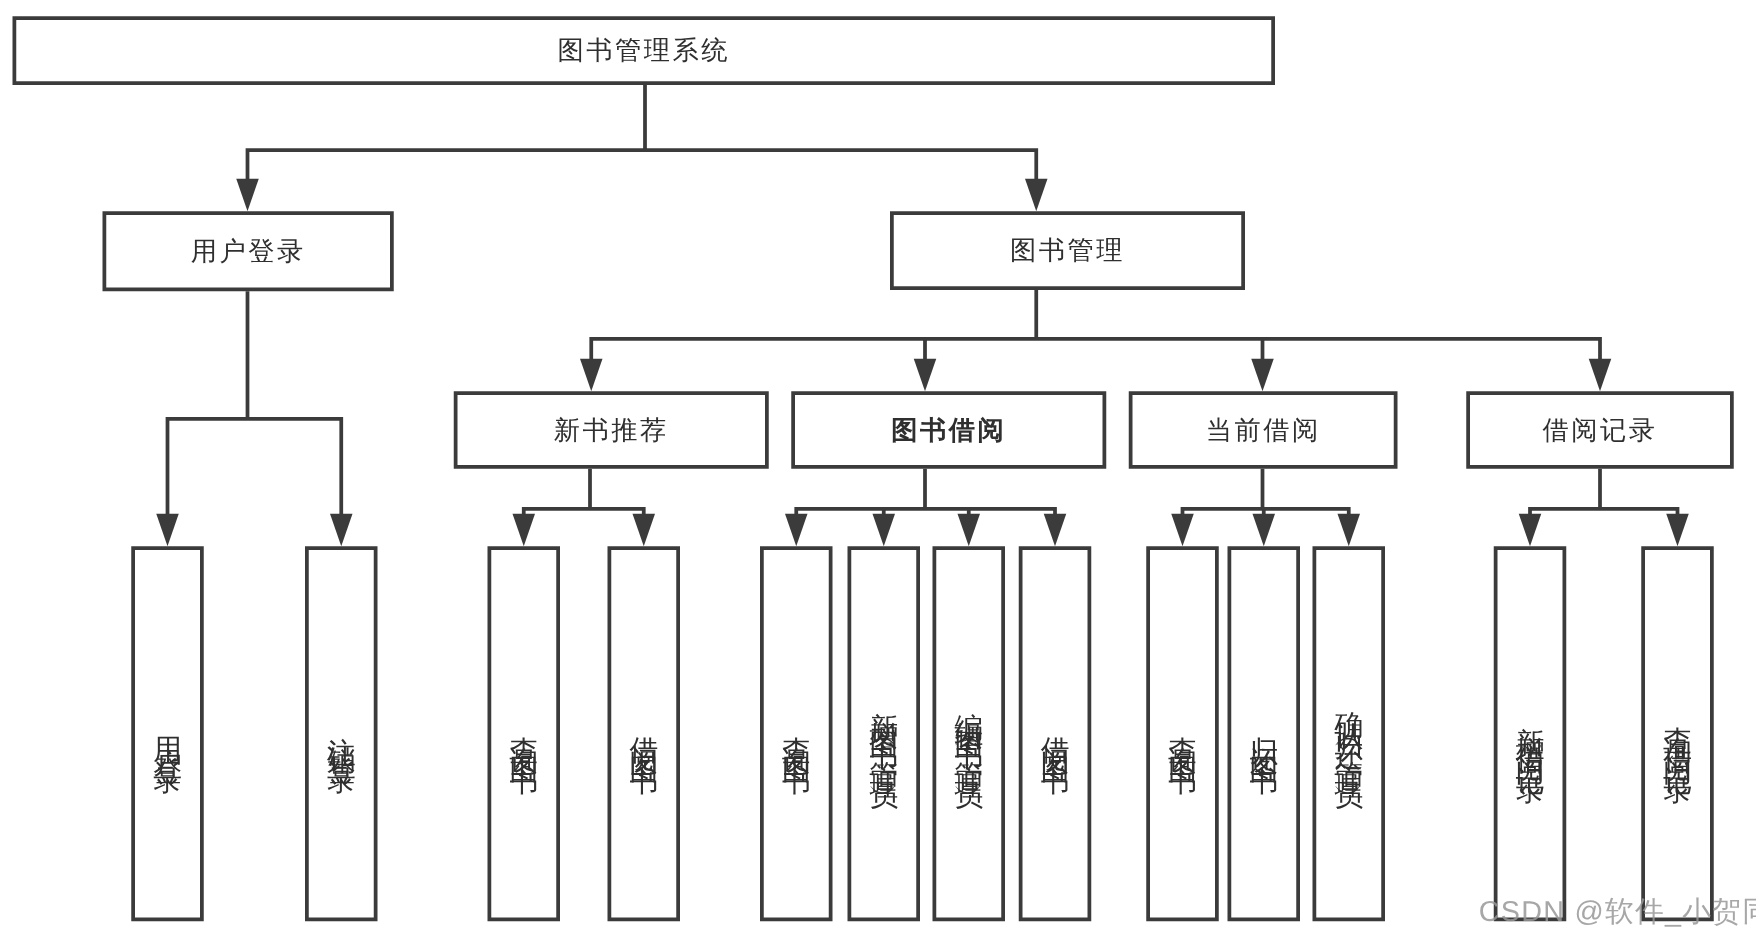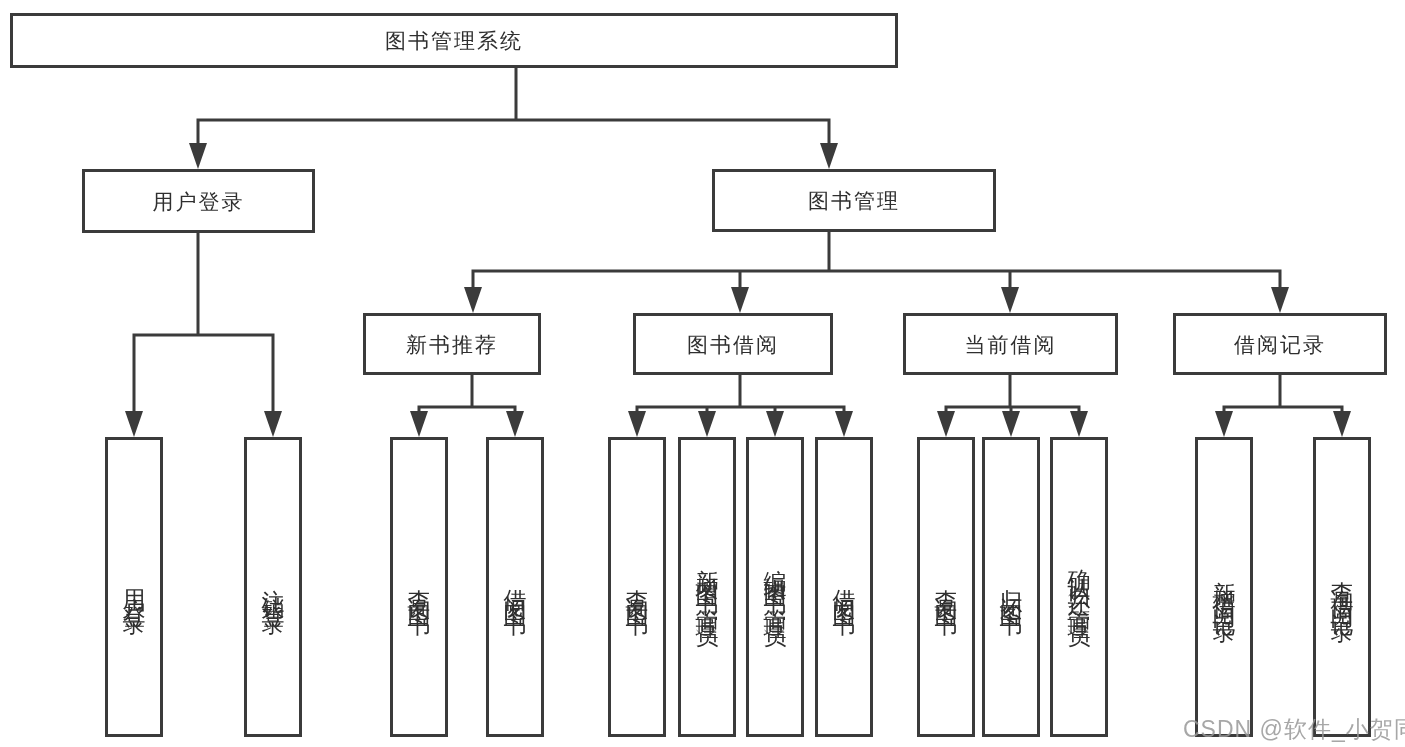--- a/index.html
+++ b/index.html
@@ -42,25 +42,25 @@
   .v-node {
     writing-mode: vertical-rl;
     text-orientation: mixed;
     font-size: 23px;
     letter-spacing: 8px;
     line-height: 1;
   }
   .v-node span { display: block; }
 
   
-  .n-root  { left: 10px;   top: 13px;  width: 888px; height: 55px; }
+  .n-root  { left: 10px;   top: 13px;  width: 1010px; height: 55px; }
   .n-l2a   { left: 82px;   top: 169px; width: 233px;  height: 64px; }
   .n-l2b   { left: 712px;  top: 169px; width: 284px;  height: 63px; }
-  .n-l3a   { left: 363px;  top: 313px; width: 178px;  height: 62px; }
-  .n-l3b   { left: 633px;  top: 313px; width: 200px;  height: 62px; }
+  .n-l3a   { left: 363px;  top: 313px; width: 252px;  height: 62px; }
+  .n-l3b   { left: 633px;  top: 313px; width: 252px;  height: 62px; font-weight: bold; }
   .n-l3c   { left: 903px;  top: 313px; width: 215px;  height: 62px; }
   .n-l3d   { left: 1173px; top: 313px; width: 214px;  height: 62px; }
 
   .leaf    { top: 437px; width: 58px; height: 300px; }
   .lf-1  { left: 105px; }
   .lf-2  { left: 244px; }
   .lf-3  { left: 390px; }
   .lf-4  { left: 486px; }
   .lf-5  { left: 608px; }
   .lf-6  { left: 678px; }

